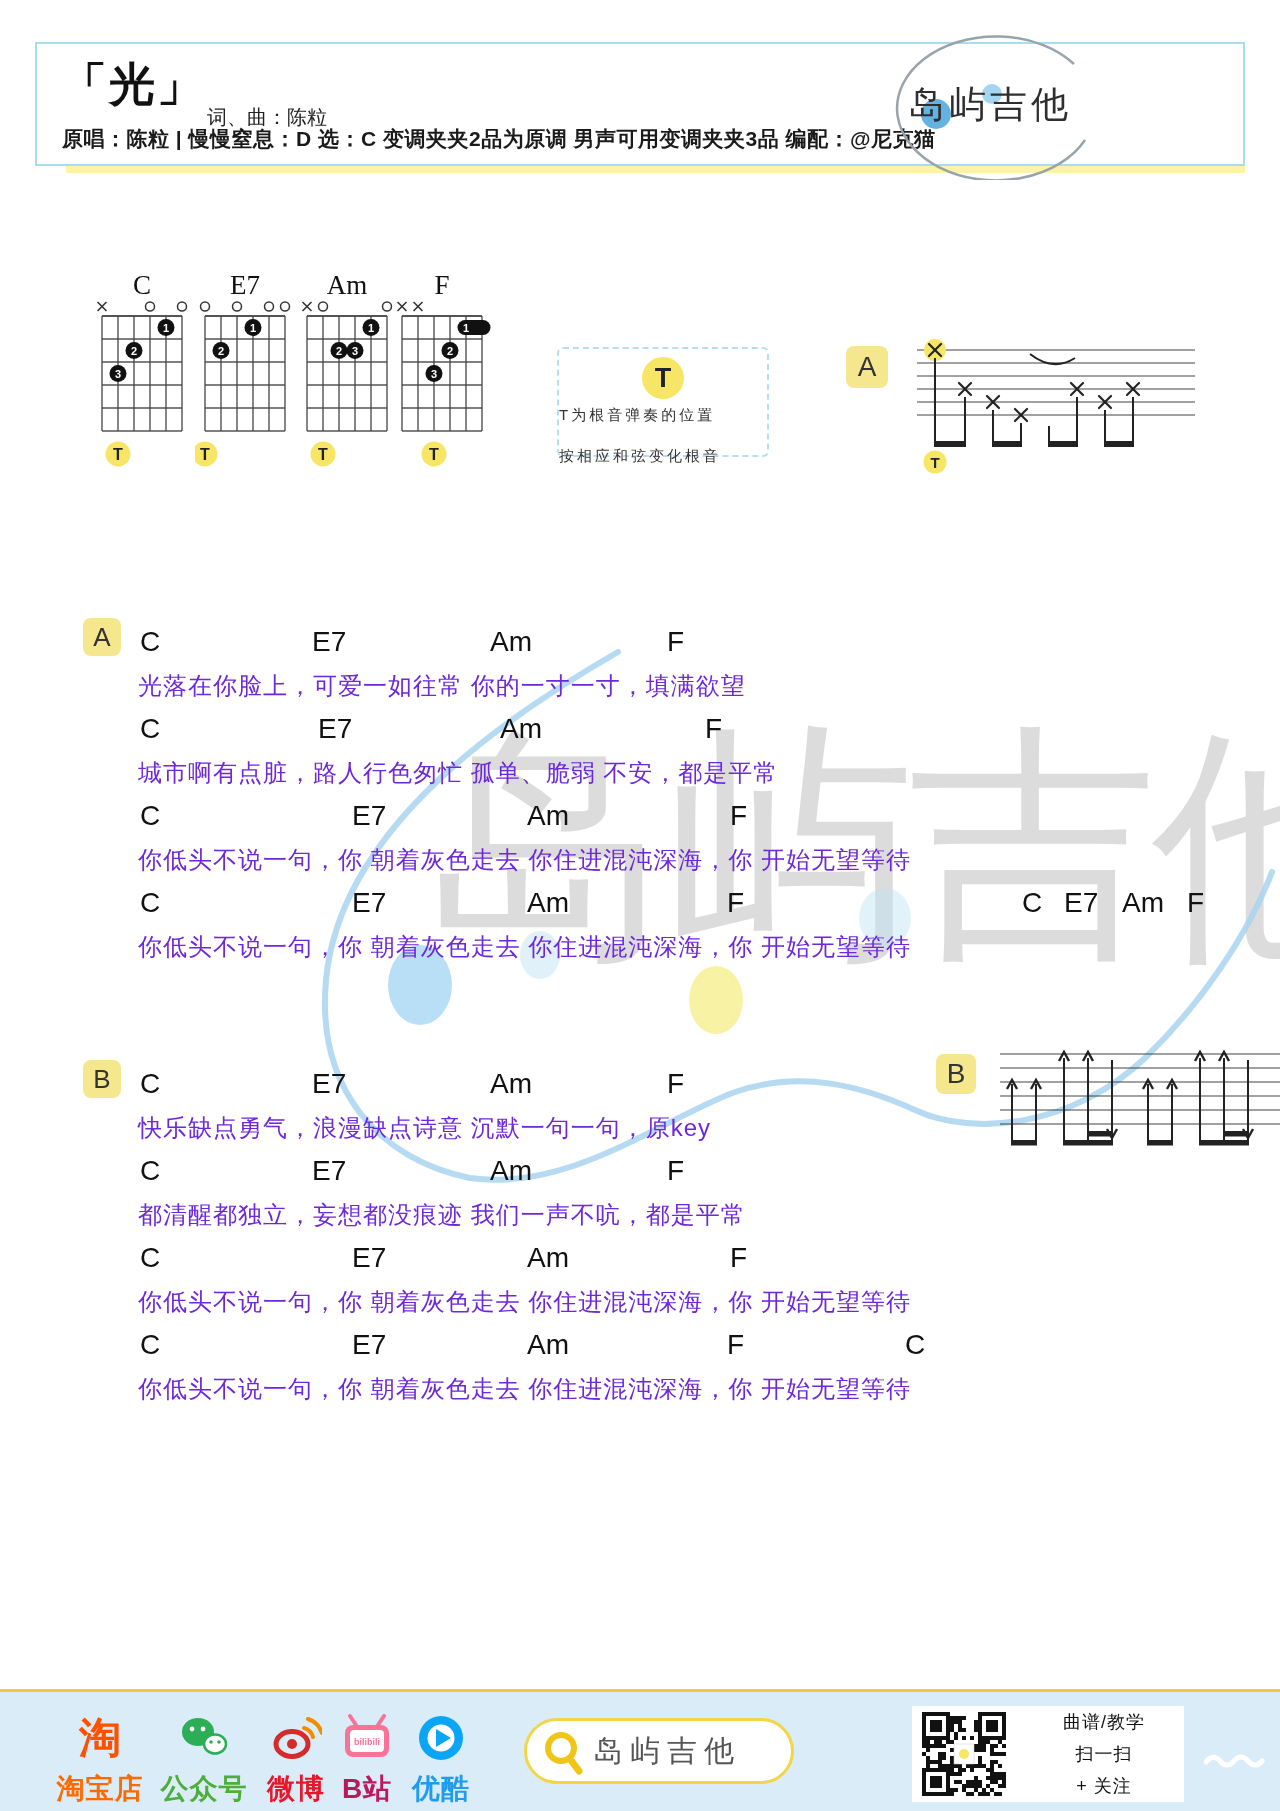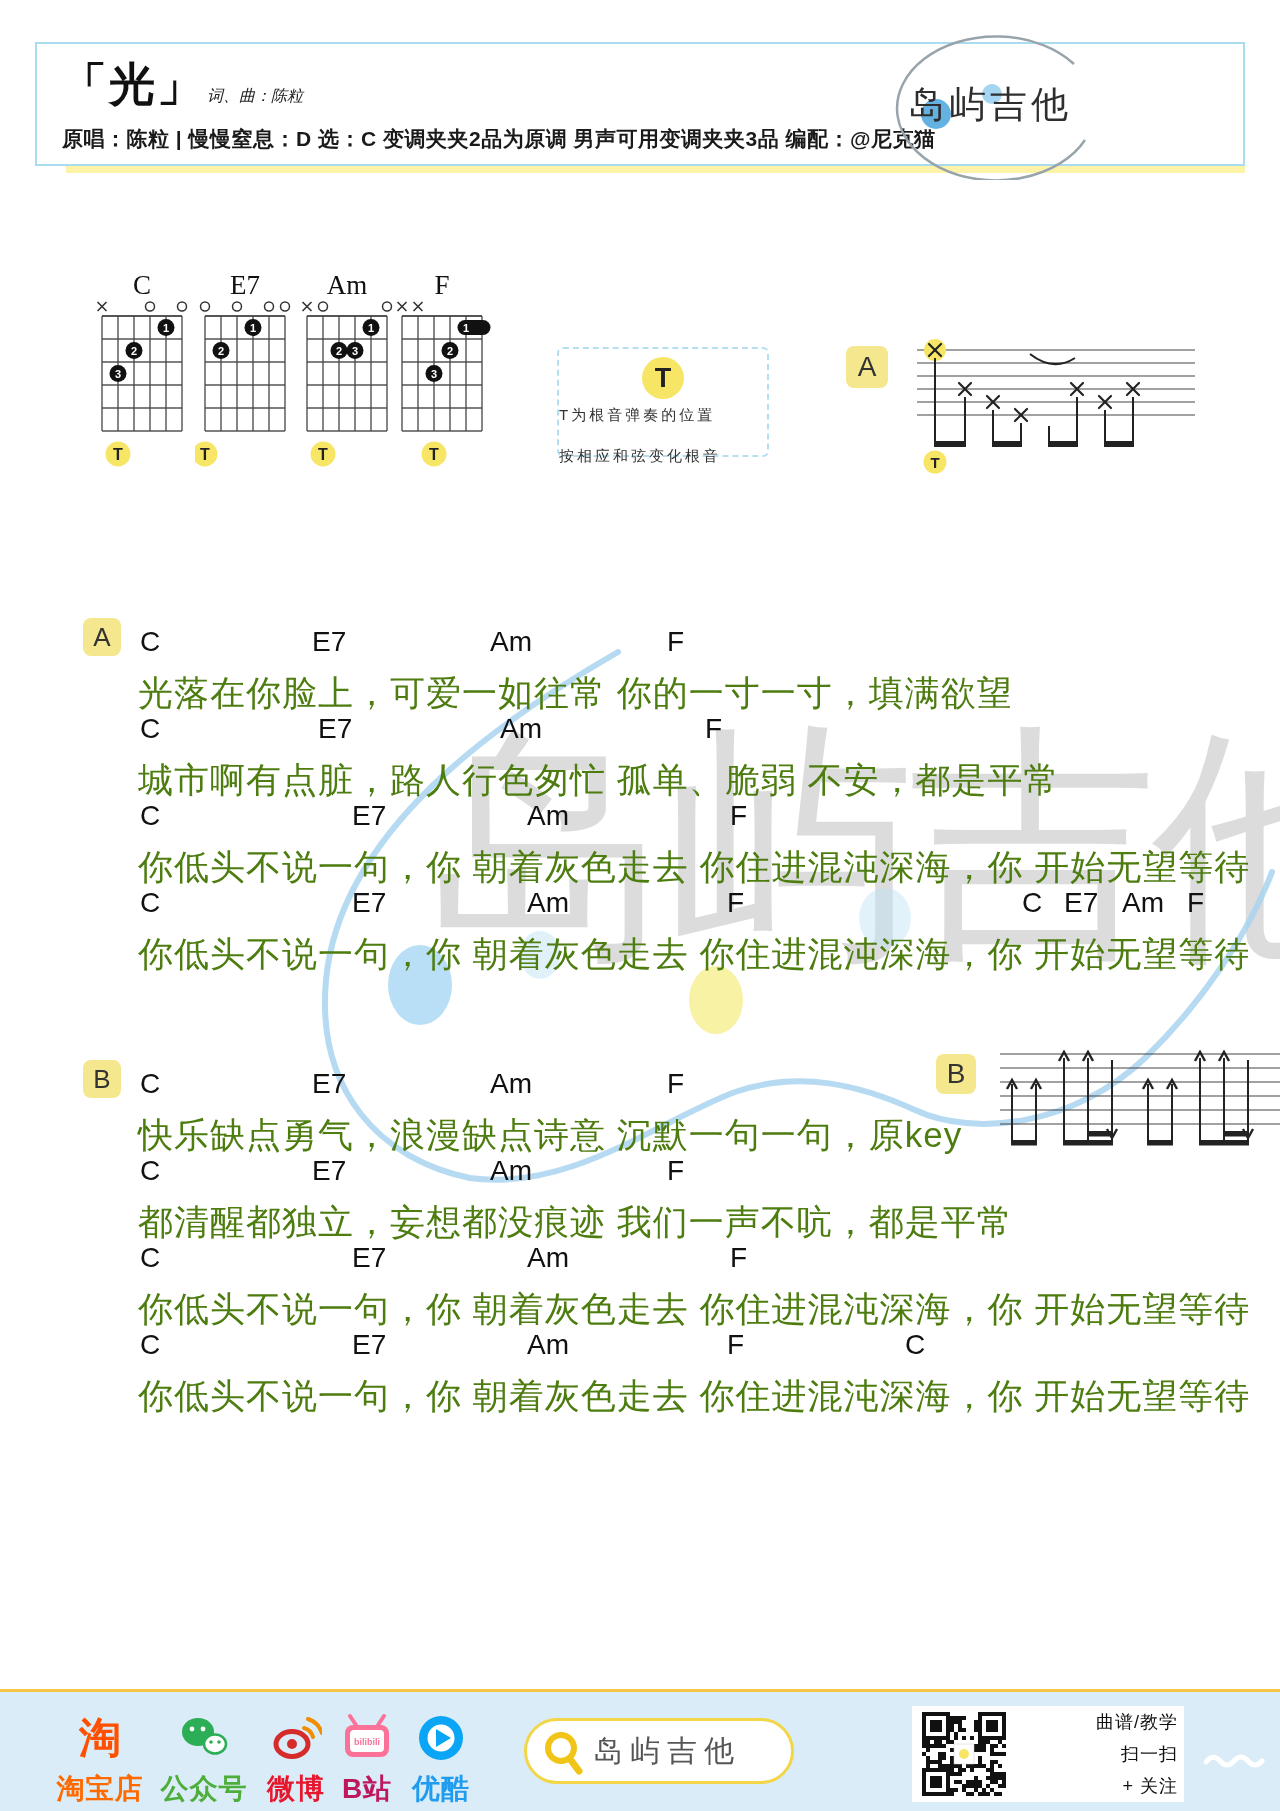--- a/index.html
+++ b/index.html
@@ -3,59 +3,59 @@
 <meta charset="utf-8">
 <style>
   html,body{margin:0;padding:0;background:#fff;}
   .page{position:relative;width:1280px;height:1811px;overflow:hidden;background:#fff;
         font-family:"Liberation Sans","DejaVu Sans",sans-serif;color:#111;}
   
   .yellow-strip{position:absolute;left:66px;top:164px;width:1179px;height:9px;background:#fcf3a8;}
   .header-card{position:absolute;left:35px;top:42px;width:1206px;height:120px;
                background:#fff;border:2px solid #aadcef;}
   .title{position:absolute;left:24px;top:10px;font-size:46px;font-weight:bold;letter-spacing:2px;}
-  .credit{position:absolute;left:170px;top:42px;font-size:16px;color:#222;font-style:italic;}
+  .credit{position:absolute;left:170px;top:60px;font-size:20px;color:#222;}
   .info{position:absolute;left:25px;top:81px;font-size:21px;font-weight:600;color:#1a1a1a;letter-spacing:0.5px;}
   
   .brand-logo{position:absolute;left:878px;top:28px;width:224px;height:152px;z-index:5;}
   .brand-logo .logo-text{position:absolute;left:0;top:52px;width:100%;text-align:center;
       font-size:37px;font-weight:300;letter-spacing:4px;color:#2e2e2e;}
   
   .t-box{position:absolute;left:557px;top:347px;width:208px;height:106px;
          border:2px dashed #b5dff0;border-radius:6px;background:#fff;}
   .t-circle{position:absolute;left:50%;margin-left:-21px;top:8px;width:42px;height:42px;border-radius:50%;
             background:#f7e566;text-align:center;line-height:42px;font-size:27px;font-weight:600;color:#222;}
   .t-line{position:absolute;width:100%;text-align:left;font-size:15px;letter-spacing:3px;color:#333;}
   .t-line.l1{top:57px;} .t-line.l2{top:98px;}
   
   .badge{position:absolute;background:#f5e78d;border-radius:8px;color:#333;text-align:center;font-weight:500;}
   .badge.sq38{width:38px;height:38px;line-height:38px;font-size:26px;}
   .badge.sq42{width:42px;height:42px;line-height:42px;font-size:28px;}
   
   .chord-row{position:absolute;left:138px;width:1140px;height:36px;}
   .chord-row span{position:absolute;top:0;font-size:28px;color:#111;white-space:nowrap;}
-  .lyric-line{position:absolute;left:138px;width:1140px;font-size:35px;color:#4d7c0f;
+  .lyric-line{position:absolute;left:138px;width:1140px;font-size:24px;color:#6d28d9;
               letter-spacing:1px;white-space:nowrap;}
   
   .wm-text{position:absolute;left:420px;top:680px;font-size:250px;font-weight:200;white-space:nowrap;
            color:rgba(150,150,150,0.33);letter-spacing:-6px;z-index:0;}
   .wm-svg{position:absolute;left:0;top:0;z-index:0;}
   .content{position:relative;z-index:1;}
   
   .footer{position:absolute;left:0;top:1689px;width:1280px;height:122px;background:#daecf7;
           border-top:3px solid #f6c544;z-index:2;}
   .flink{position:absolute;top:20px;width:96px;text-align:center;cursor:pointer;}
   .flabel{margin-top:2px;font-size:28px;font-weight:bold;letter-spacing:1px;}
   .search-pill{position:absolute;left:524px;top:26px;width:264px;height:60px;border:3px solid #f2d648;
                border-radius:33px;background:#fff;}
   .search-pill .stext{position:absolute;left:66px;top:0;line-height:60px;font-size:30px;
                       letter-spacing:7px;color:#555;font-weight:300;}
   .qr-box{position:absolute;left:912px;top:14px;width:272px;height:96px;background:#fff;}
   .qr-caption{position:absolute;left:118px;top:0;width:148px;height:96px;}
-  .qr-caption div{height:32px;line-height:32px;text-align:right;font-size:18px;color:#111;letter-spacing:1px;}
+  .qr-caption div{height:32px;line-height:32px;text-align:center;font-size:18px;color:#111;letter-spacing:1px;}
 </style>
 </head>
 <body>
 
 <div class="page">
 
   <div class="wm-text">岛屿吉他</div>
   <svg class="wm-svg" width="1280" height="1811">
     <path d="M 618 652 C 500 720, 340 830, 326 980 C 316 1090, 380 1160, 470 1178
              C 570 1192, 660 1120, 735 1092 C 800 1070, 860 1085, 915 1110

